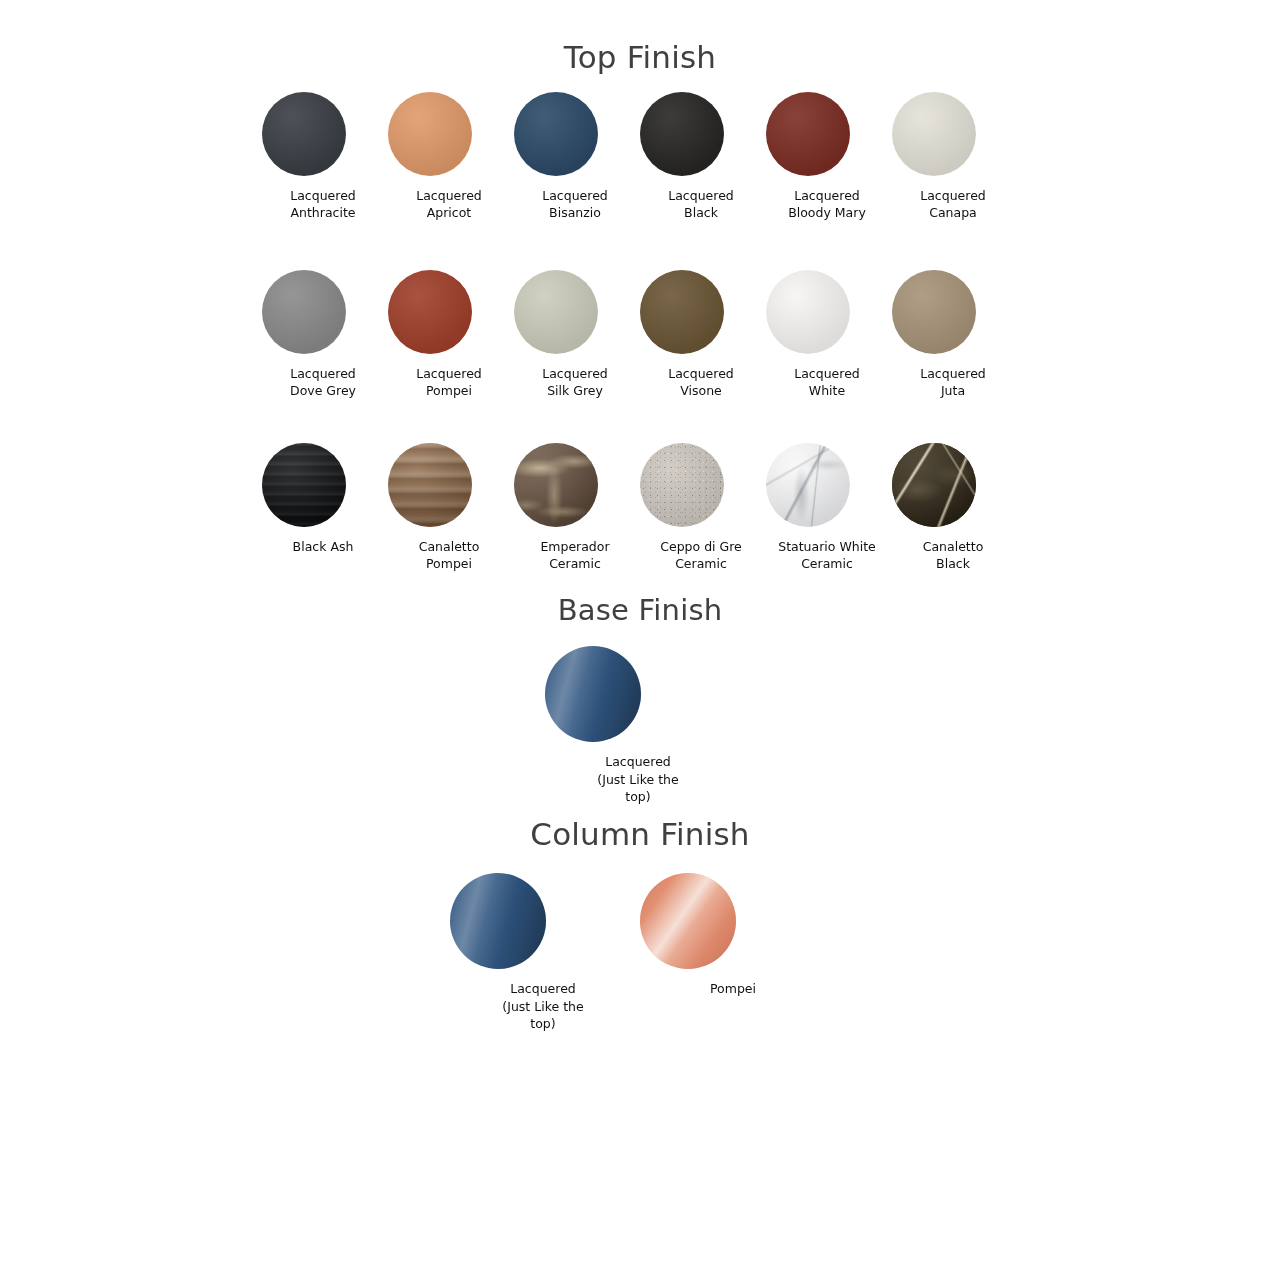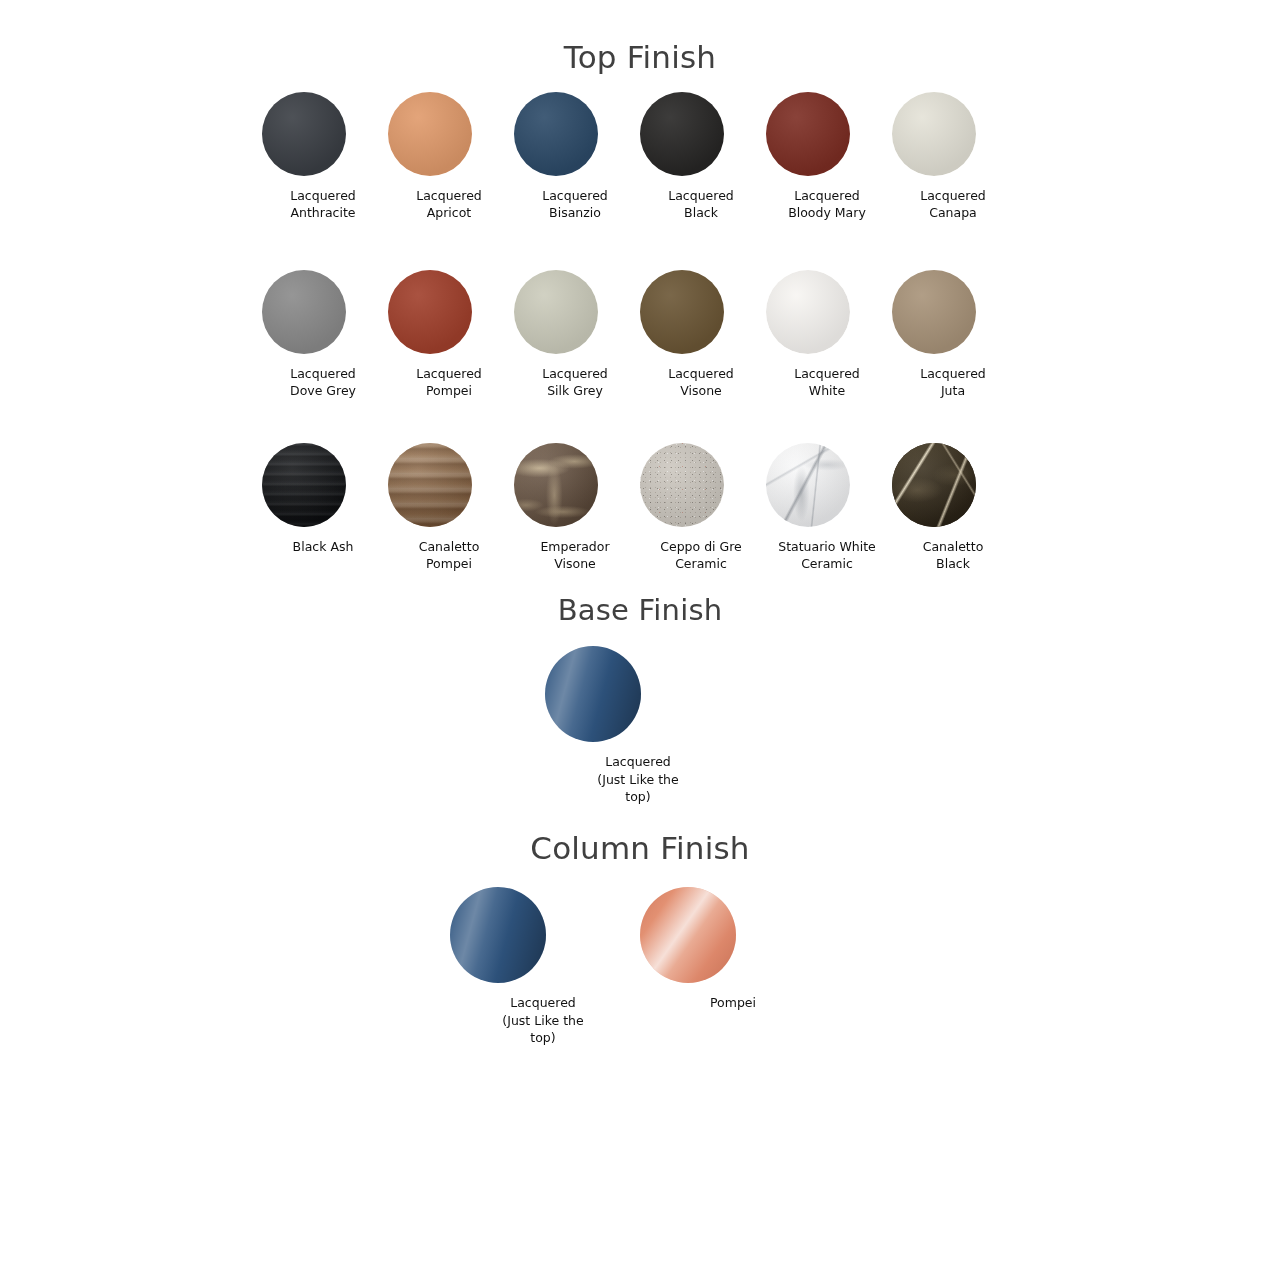--- a/index.html
+++ b/index.html
@@ -275,21 +275,21 @@
       </div>
       <div class="swatch-label">Canaletto
 Pompei</div>
     </div>
     <div class="swatch-cell">
       <div class="swatch" style="background:#6b5646;">
         <span class="tex tex-marble-brown"></span>
         <span class="vignette"></span>
       </div>
       <div class="swatch-label">Emperador
-Visone</div>
+Ceramic</div>
     </div>
     <div class="swatch-cell">
       <div class="swatch" style="background:#cdc8c0;">
         <span class="tex tex-speckle"></span>
         <span class="vignette"></span>
       </div>
       <div class="swatch-label">Ceppo di Gre
 Ceramic</div>
     </div>
     <div class="swatch-cell">
@@ -317,21 +317,21 @@
     <div class="swatch-cell cell-wide">
       <div class="swatch big-swatch" style="background:#2f5580;">
         <span class="tex tex-gloss-blue"></span>
       </div>
       <div class="swatch-label label-wide">Lacquered
 (Just Like the
 top)</div>
     </div>
   </div>
 
-  <h1 class="section-title" id="column-finish-title" style="margin-top:26px;">Column Finish</h1>
+  <h1 class="section-title" id="column-finish-title" style="margin-top:12px;">Column Finish</h1>
 
   <div class="pair-row" style="margin-top:22px;">
     <div class="swatch-cell cell-wide">
       <div class="swatch big-swatch" style="background:#2f5580;">
         <span class="tex tex-gloss-blue"></span>
       </div>
       <div class="swatch-label label-wide">Lacquered
 (Just Like the
 top)</div>
     </div>

